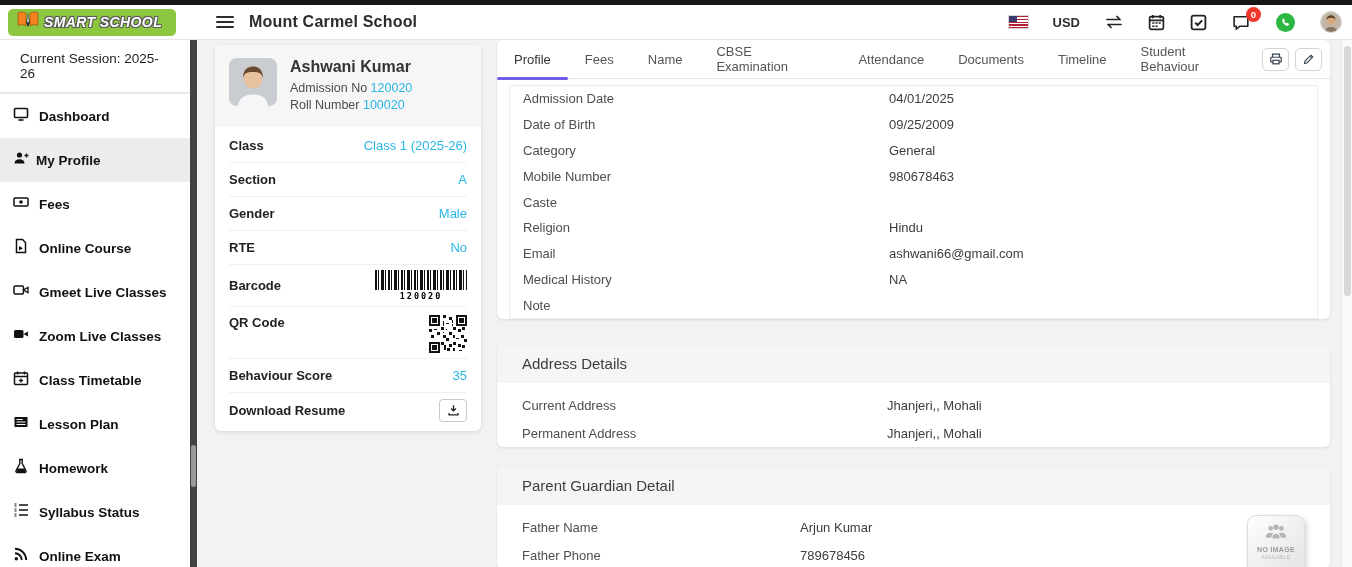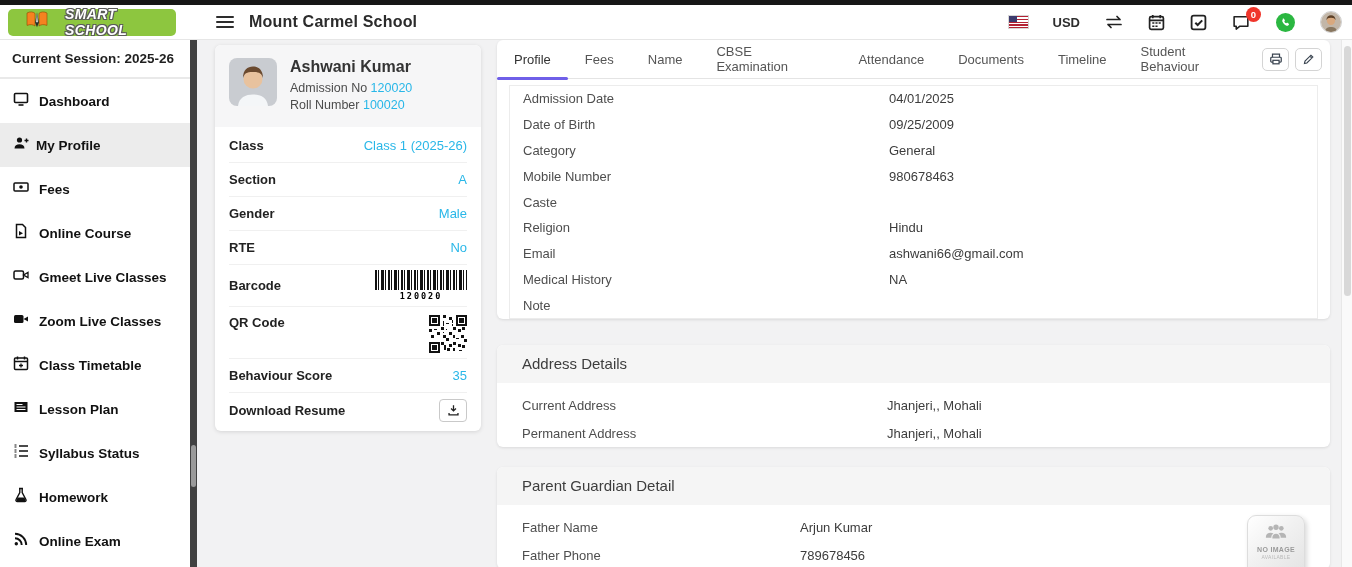--- a/index.html
+++ b/index.html
@@ -4,21 +4,21 @@
 <style>
   * { margin:0; padding:0; box-sizing:border-box; }
   html,body { width:1352px; height:567px; overflow:hidden; background:#f2f2f3;
     font-family:"Liberation Sans", sans-serif; }
 
   
   .top-strip { height:5px; background:#161616; }
   .header { height:35px; background:#fff; display:flex; align-items:center;
     border-bottom:1px solid #e6e6e6; position:relative; z-index:5; }
   .logo { margin-left:8px; width:168px; height:27px; background:#8dc63f; border-radius:5px;
-    display:flex; align-items:center; gap:16px; padding:0 17px; }
+    display:flex; align-items:center; gap:4px; padding:0 8px; }
   .logo-text { color:#fff; font-weight:bold; font-style:italic; font-size:14px; letter-spacing:.4px;
     text-shadow:-1px -1px 0 #5a5a5a, 1px -1px 0 #5a5a5a, -1px 1px 0 #5a5a5a, 1px 1px 0 #5a5a5a; }
   .hamburger { margin-left:40px; width:18px; display:flex; flex-direction:column; gap:3px; cursor:pointer; }
   .hamburger i { display:block; height:2px; background:#2d2d2d; border-radius:1px; }
   .app-title { margin-left:15px; font-size:16px; font-weight:bold; color:#2b2b2b; letter-spacing:.2px; }
   .header-right { margin-left:auto; margin-right:10px; display:flex; align-items:center; gap:25px; }
   .flag { width:19px; height:12px; position:relative;
     background:repeating-linear-gradient(180deg,#b22234 0 1.4px,#fff 1.4px 2.8px); box-shadow:0 0 0 1px #d7d7d7; }
   .flag::after { content:""; position:absolute; left:0; top:0; width:8px; height:6px; background:#3c3b6e; }
   .currency { font-size:13px; font-weight:bold; color:#2e2e2e; }
@@ -28,21 +28,21 @@
     display:flex; align-items:center; justify-content:center; }
   .wa-circle { width:19px; height:19px; border-radius:50%; background:#2bb741;
     display:flex; align-items:center; justify-content:center; }
   .avatar { width:22px; height:22px; border-radius:50%; overflow:hidden; border:1px solid #cfcfcf; }
 
   
   .layout { display:flex; height:527px; position:relative; }
   .sidebar { width:190px; background:#fff; flex:none; }
   .side-scroll { width:7px; flex:none; background:#414141; position:relative; }
   .side-scroll .thumb { position:absolute; left:1px; width:5px; top:405px; height:42px; background:#9a9a9a; border-radius:3px; }
-  .session { font-size:13.5px; color:#1f1f1f; padding:11px 12px; border-bottom:2px solid #e9e9e9;font-weight:bold; }
+  .session { font-size:13.5px; color:#1f1f1f; padding:11px 20px; border-bottom:2px solid #e9e9e9; }
   .nav-item { height:44px; display:flex; align-items:center; gap:10px; padding-left:13px; cursor:pointer; }
   .nav-item.active { background:#ececec;gap:7px; }
   .nav-item .nlabel { font-size:13.5px; font-weight:bold; color:#111; }
   .nav-item svg { flex:none; }
 
   .content { flex:1; position:relative; }
 
   
   .student-card { position:absolute; left:18px; top:5px; width:266px; background:#fff;
     border-radius:6px; box-shadow:0 1px 4px rgba(0,0,0,.12); }
@@ -236,32 +236,32 @@
       <span class="nlabel">Class Timetable</span>
     </div>
     <div class="nav-item">
       <span><svg width="16" height="16" viewBox="0 0 16 16">
             <rect x="1.5" y="3" width="13" height="10" fill="#111"></rect>
             <path d="M3.5 5.5h6M3.5 8h9M3.5 10.5h9" stroke="#fff" stroke-width="1.2"></path>
           </svg></span>
       <span class="nlabel">Lesson Plan</span>
     </div>
     <div class="nav-item">
+      <span><svg width="16" height="16" viewBox="0 0 16 16">
+            <path d="M6 1.5h4M6.8 1.5v4L3.1 12.5c-.6 1.2.2 2 1.2 2h7.4c1 0 1.8-.8 1.2-2L9.2 5.5v-4" fill="none" stroke="#111" stroke-width="1.4"></path>
+            <path d="M4.6 10.5h6.8l1 2.4c.3.8-.2 1.1-.8 1.1H4.4c-.6 0-1.1-.3-.8-1.1z" fill="#111"></path>
+          </svg></span>
+      <span class="nlabel">Homework</span>
+    </div>
+    <div class="nav-item">
       <span><svg width="16" height="16" viewBox="0 0 16 16" stroke="#111">
             <path d="M6 3h9M6 8h9M6 13h9" stroke-width="1.7"></path>
             <path d="M1.5 2h2M1.5 4h2M1.5 7h2M1.5 9h2M1.5 12h2M1.5 14h2" stroke-width="1"></path>
           </svg></span>
       <span class="nlabel">Syllabus Status</span>
-    </div>
-    <div class="nav-item">
-      <span><svg width="16" height="16" viewBox="0 0 16 16">
-            <path d="M6 1.5h4M6.8 1.5v4L3.1 12.5c-.6 1.2.2 2 1.2 2h7.4c1 0 1.8-.8 1.2-2L9.2 5.5v-4" fill="none" stroke="#111" stroke-width="1.4"></path>
-            <path d="M4.6 10.5h6.8l1 2.4c.3.8-.2 1.1-.8 1.1H4.4c-.6 0-1.1-.3-.8-1.1z" fill="#111"></path>
-          </svg></span>
-      <span class="nlabel">Homework</span>
     </div>
     <div class="nav-item">
       <span><svg width="16" height="16" viewBox="0 0 16 16">
             <circle cx="3.3" cy="12.7" r="1.7" fill="#111"></circle>
             <path d="M2 7.3a6.7 6.7 0 016.7 6.7M2 2.8A11.2 11.2 0 0113.2 14" fill="none" stroke="#111" stroke-width="1.9"></path>
           </svg></span>
       <span class="nlabel">Online Exam</span>
     </div>
     <div class="nav-item">
       <span><svg width="16" height="16" viewBox="0 0 16 16">

